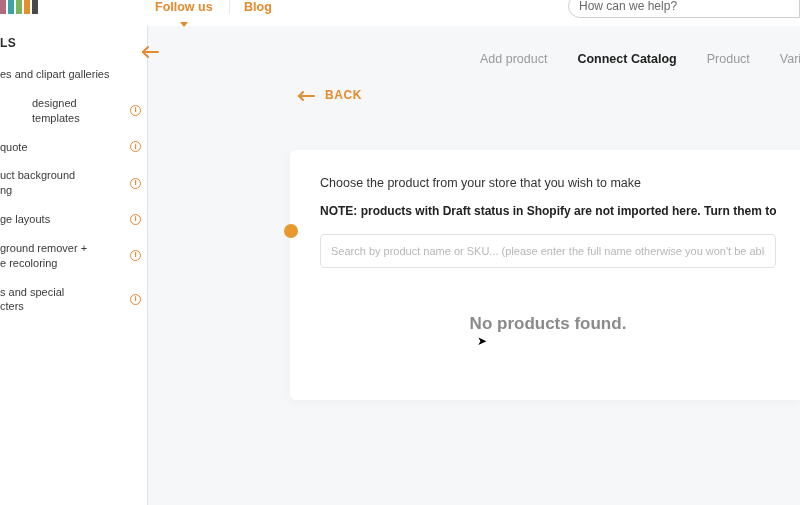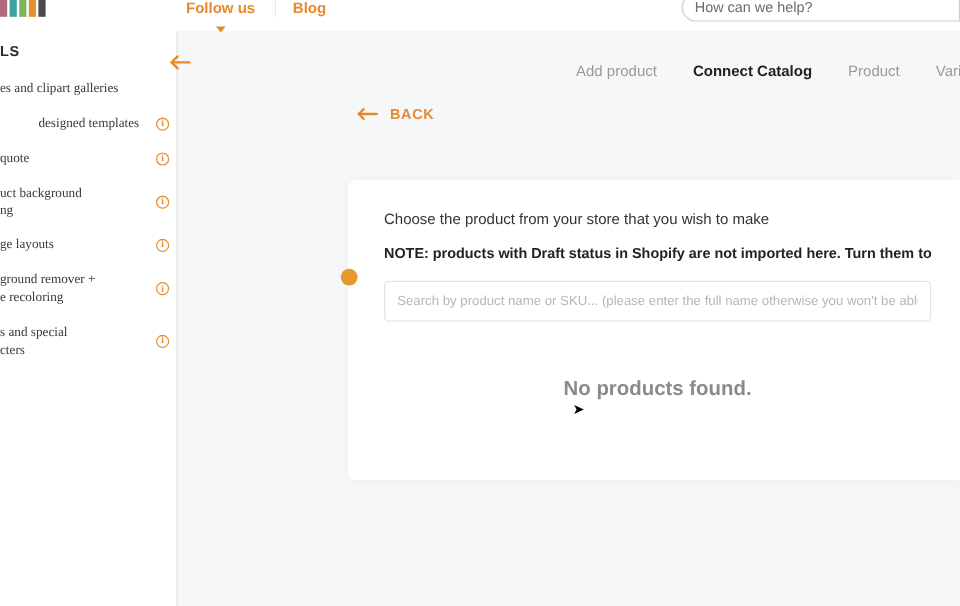--- a/index.html
+++ b/index.html
@@ -15,32 +15,32 @@
   .follow { position:absolute; left:155px; top:0; color:#e68a2e; font-size:12.5px; font-weight:600; display:flex; align-items:center; gap:8px; cursor:pointer;flex-direction:column; }
   .chev-down { width:0;height:0;border-left:4px solid transparent;border-right:4px solid transparent;border-top:5px solid #e68a2e; display:inline-block; }
   .vsep { position:absolute; left:229px; top:-2px; width:1px; height:16px; background:#eaeaea; }
   .blog { position:absolute; left:244px; top:0; color:#e68a2e; font-size:12.5px; font-weight:600; cursor:pointer; }
   .search-wrap { position:absolute; right:0; top:-6px; width:232px; height:24px; border:1px solid #cfcfcf; border-radius:14px 0 0 14px; background:#fff; display:flex; align-items:center; padding:0 10px; }
   .search-wrap input { border:none; outline:none; font-size:12px; color:#444; width:100%; background:transparent; }
   .search-wrap input::placeholder { color:#6a6a6a; }
 
   .sidebar { position:absolute; left:0; top:26px; width:148px; bottom:0; background:#fff; border-right:1px solid #e2e2e2; padding-top:6px; }
   .sb-title-stub { font-weight:700; font-size:12px; color:#2c2c2c; padding:4px 8px 10px 0; letter-spacing:0.5px; }
-  .sb-item { display:flex; align-items:center; justify-content:flex-start; padding:7px 6px 7px 0; font-size:11px; color:#3a3a3a; line-height:1.35; cursor:pointer;font-family:Liberation Serif, serif; }
+  .sb-item { display:flex; align-items:center; justify-content:flex-start; padding:7px 6px 7px 0; font-size:11px; color:#3a3a3a; line-height:1.35; cursor:pointer; }
   .sb-item .txt { flex:1; }
   .info-icon { width:11px; height:11px; border:1.4px solid #e68a2e; border-radius:50%; display:inline-flex; align-items:center; justify-content:center; color:#e68a2e; font-size:8px; font-weight:700; margin-left:6px; flex-shrink:0; }
 
   .collapse-btn { position:absolute; left:138px; top:40px; width:24px; height:24px; display:flex; align-items:center; justify-content:center; cursor:pointer; }
   .arrow-left-svg { stroke:#e68a2e; }
 
   .tabs { position:absolute; top:52px; left:480px; right:0; display:flex; gap:30px; font-size:12.5px; color:#9a9a9a; }
   .tab { cursor:pointer; white-space:nowrap; }
   .tab.active { color:#222; font-weight:700; }
 
-  .back-link { position:absolute; left:297px; top:88px; display:flex; align-items:center; gap:10px; color:#e68a2e; font-size:12px; font-weight:700; letter-spacing:0.6px; cursor:pointer; }
+  .back-link { position:absolute; left:297px; top:88px; display:flex; align-items:flex-end; gap:10px; color:#e68a2e; font-size:12px; font-weight:700; letter-spacing:0.6px; cursor:pointer; }
 
   .card { position:absolute; left:290px; top:150px; right:0; height:250px; background:#fff; border-radius:6px 0 0 6px; padding:26px 24px 20px 30px; box-shadow:0 2px 12px rgba(0,0,0,0.04); }
   .lead { text-align:left; font-size:12.5px; color:#333; margin-bottom:14px; white-space:nowrap; overflow:hidden; }
   .note { font-size:12px; font-weight:700; color:#222; margin-bottom:16px; white-space:nowrap; overflow:hidden; }
   .dot { position:absolute; left:-6px; top:74px; width:14px; height:14px; background:#e7992e; border-radius:50%; }
   .filter-input { width:100%; height:34px; border:1px solid #e2e2e2; border-radius:4px; padding:0 10px; font-size:11px; color:#555; background:#fff; }
   .filter-input::placeholder { color:#b7b7b7; }
   .empty { text-align:center; margin-top:46px; font-size:17px; font-weight:700; color:#8a8a8a; }
 
   .cursor { position:absolute; left:477px; top:334px; font-size:12px; color:#000; pointer-events:none; }

